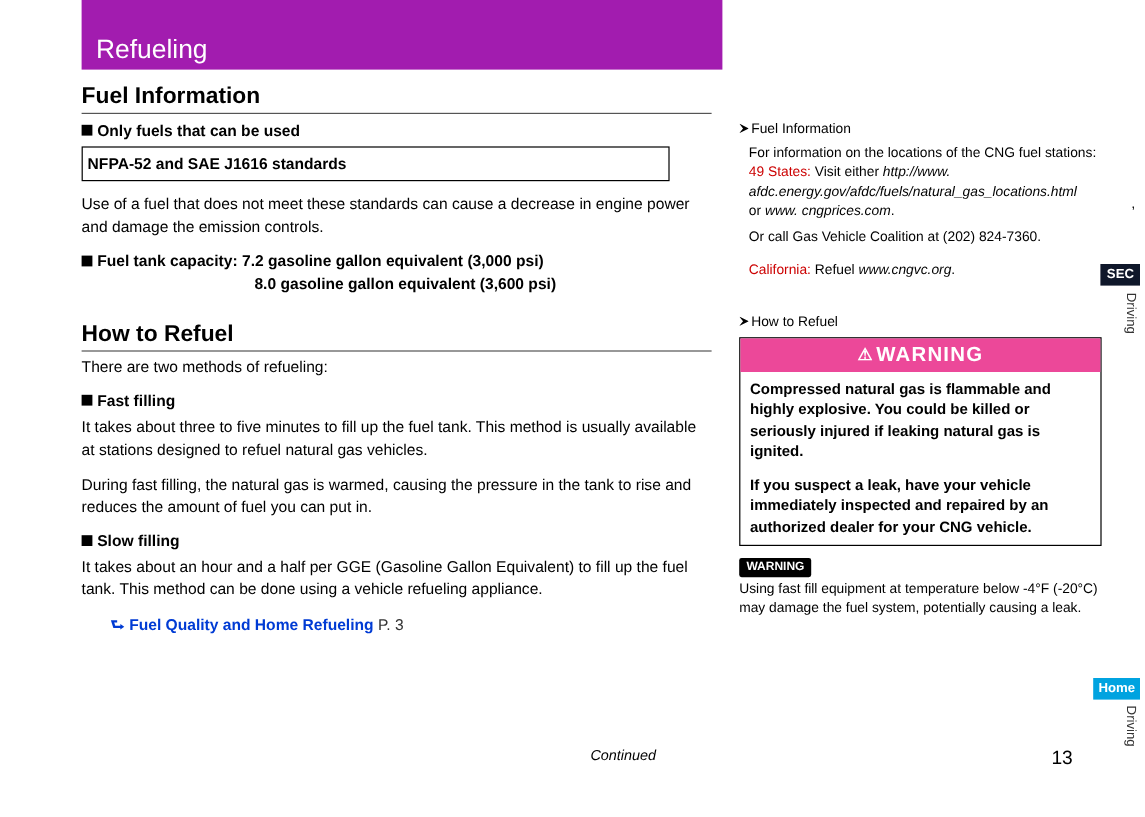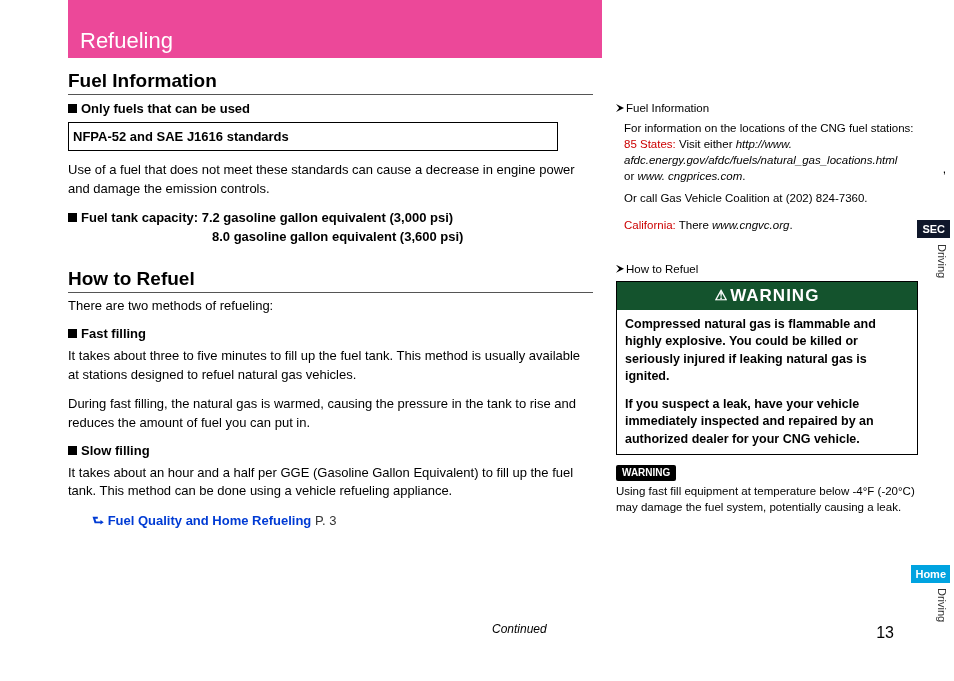--- a/index.html
+++ b/index.html
@@ -18,21 +18,21 @@
     width: 890px;
     height: 660px;
     margin-left: 32px;
     margin-top: 0;
   }
   .banner-wrap {
     position: absolute;
     top: 0; left: 36px;
     width: 534px;
     height: 58px;
-    background: #ec4899;
+    background: #a21caf;
   }
   .banner-wrap h1 {
     margin: 0;
     padding: 28px 0 0 12px;
     font-size: 22px;
     font-weight: 400;
     color: #fff;
   }
   .left-col {
     position: absolute;
@@ -107,21 +107,21 @@
   .right-indent {
     padding-left: 8px;
   }
   .red { color: #c00; }
   .italic { font-style: italic; }
   .warning-box {
     border: 1px solid #000;
     margin-top: 4px;
   }
   .warning-box .whead {
-    background: #14532d;
+    background: #ec4899;
     color: #fff;
     font-weight: 700;
     text-align: center;
     letter-spacing: 1px;
     font-size: 17px;
     padding: 2px 0;
   }
   .warning-box .whead .tri {
     display: inline-block;
     font-size: 14px;
@@ -267,32 +267,32 @@
       <span>Fuel Quality and Home Refueling</span>
       <span style="color:#333;font-weight:400">P. 3</span>
     </div>
   </div>
 
   <div class="right-col">
     <div class="side-head"><span>Fuel Information</span></div>
     <div class="right-indent">
       <div>For information on the locations of the CNG fuel stations:</div>
       <div>
-        <span class="red">85 States:</span>
+        <span class="red">49 States:</span>
         <span>Visit either</span>
         <span class="italic">http://www. afdc.energy.gov/afdc/fuels/natural_gas_locations.html</span>
       </div>
       <div>
         <span>or</span>
         <span class="italic">www. cngprices.com</span>.
       </div>
       <div style="margin-top:6px">Or call Gas Vehicle Coalition at (202) 824-7360.</div>
       <div style="margin-top:10px">
         <span class="red">California:</span>
-        <span>There</span>
+        <span>Refuel</span>
         <span class="italic">www.cngvc.org</span>.
       </div>
     </div>
 
     <div class="side-head" style="margin-top:28px"><span>How to Refuel</span></div>
 
     <div class="warning-box">
       <div class="whead">
         <span class="tri">⚠</span><span>WARNING</span>
       </div>

